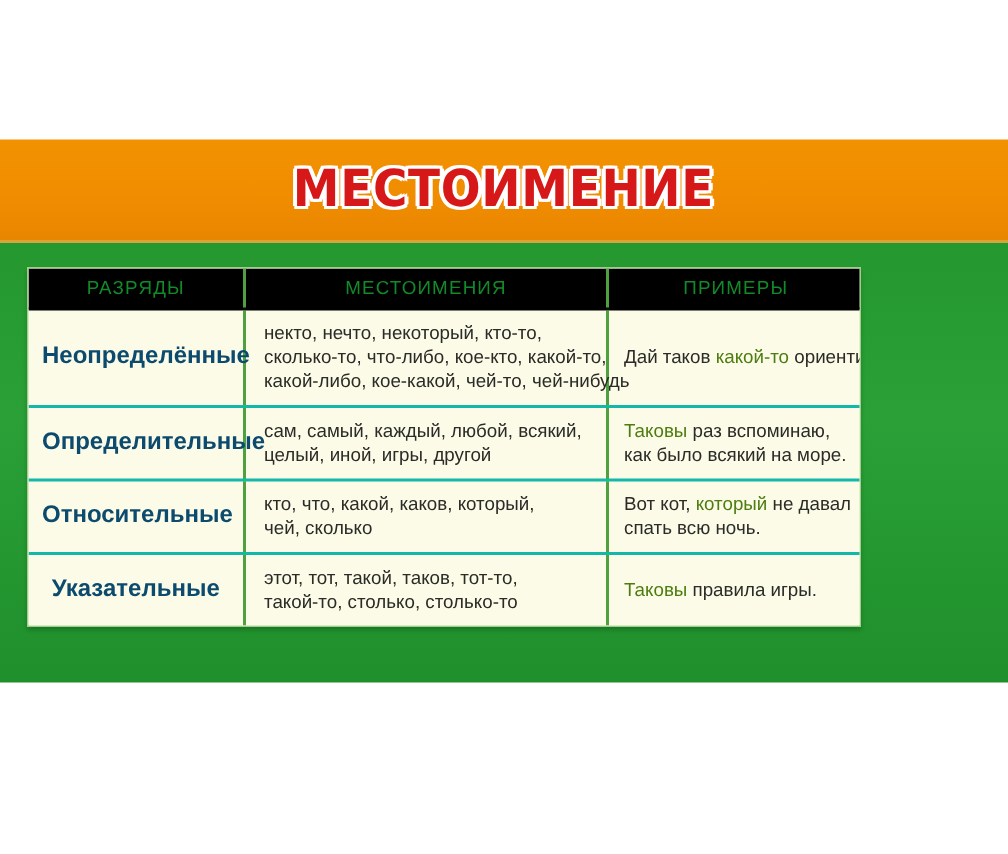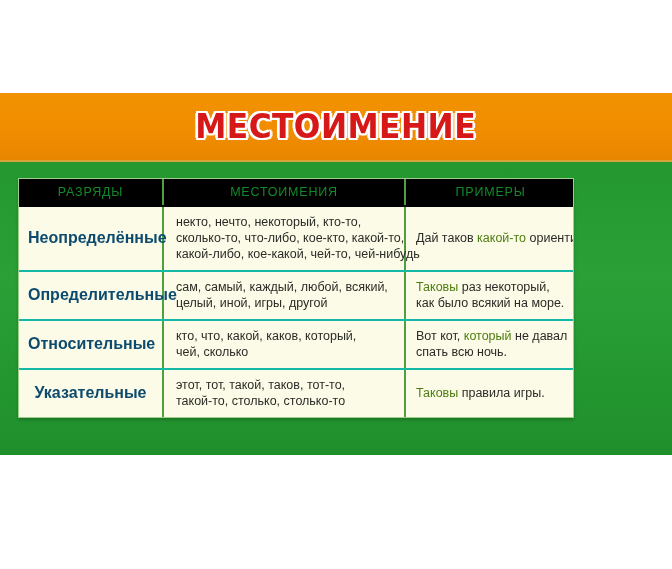--- a/index.html
+++ b/index.html
@@ -207,21 +207,21 @@
             </div>
           </td>
           <td class="list">
             <div class="cell-inner">
               <div class="list-line">сам, самый, каждый, любой, всякий,</div>
               <div class="list-line">целый, иной, игры, другой</div>
             </div>
           </td>
           <td class="ex">
             <div class="cell-inner">
-              <div class="ex-line"><span></span><span class="hl">Таковы</span><span> раз некоторый,</span></div>
+              <div class="ex-line"><span></span><span class="hl">Таковы</span><span> раз вспоминаю,</span></div>
               <div class="ex-line"><span>как было  всякий на море.</span><span class="hl"></span><span></span></div>
             </div>
           </td>
         </tr>
 
         <tr>
           <td class="cat">
             <div class="cell-inner">
               <div class="cat-label">Относительные</div>
             </div>

